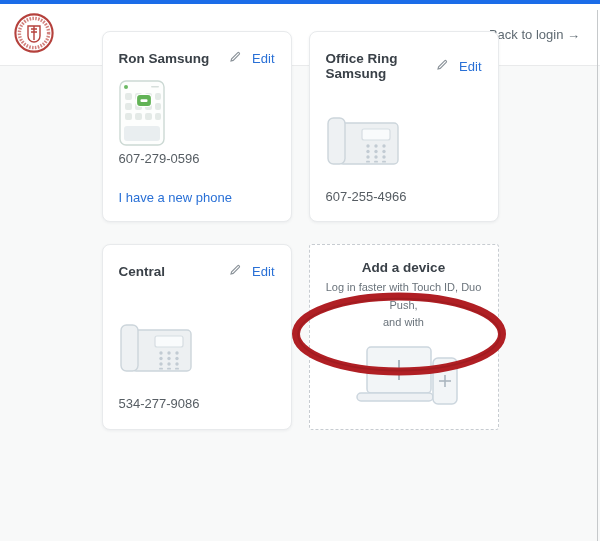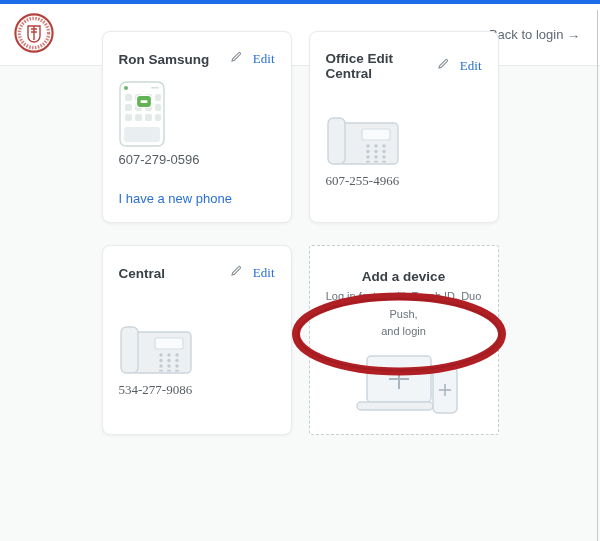--- a/index.html
+++ b/index.html
@@ -22,36 +22,36 @@
 
   .cards{position:relative;width:397px;margin:31px auto 0;display:grid;
          grid-template-columns:190px 190px;column-gap:17px;row-gap:22px;}
   .card{background:#fff;border:1px solid #e8eaec;border-radius:8px;box-sizing:border-box;
         box-shadow:0 1px 3px rgba(40,50,60,.06);padding:15px 16px;}
   .card.row1{min-height:171px;}
   .card.row2{min-height:178px;}
   .card-head{display:flex;align-items:center;justify-content:space-between;margin-top:4px;}
   .card-title{font-size:13.5px;font-weight:bold;color:#3a4148;}
   .edit-link{display:flex;align-items:flex-end;gap:11px;color:var(--link-blue);font-size:13px;
-             text-decoration:none;cursor:pointer;font-family:Liberation Serif, serif;}
+             text-decoration:none;cursor:pointer;}
   .detail{color:#565d63;font-size:13px;line-height:1.42;}
   .blue-link{color:var(--link-blue);font-size:13px;text-decoration:none;cursor:pointer;display:inline-block;}
 
   .dashed-card{background:#fff;border:1px dashed #c7ccd1;border-radius:3px;box-sizing:border-box;
                min-height:178px;text-align:center;padding:13px 10px;cursor:pointer;}
-  .add-title{font-size:13.5px;font-weight:bold;color:#3a4148;margin-top:10px;}
+  .add-title{font-size:13.5px;font-weight:bold;color:#3a4148;margin-top:2px;}
   .add-sub{font-size:11px;color:#6a737b;line-height:1.55;margin-top:4px;}
 
   .annotation-oval{position:absolute;left:288px;top:291px;width:222px;height:86px;
                    pointer-events:none;z-index:30;}
 
   .mt14{margin-top:14px;}
   .mt13{}
   .mt9{margin-top:22px;}
-  .mt16{margin-top:0;font-family:Liberation Serif, serif;}
+  .mt16{margin-top:16px;}
   .phone-wrap-2{margin-top:33px;}
   .phone-wrap-3{margin-top:42px;}
   .illus-wrap{margin-top:13px;display:flex;justify-content:center;}
 </style>
 </head>
 <body>
 
 <div class="screen">
 
   <div class="accent-bar"></div>
@@ -109,21 +109,21 @@
         </svg>
       </div>
       <div class="detail mt13">
         <div>607-279-0596</div>
       </div>
       <a class="blue-link mt9">I have a new phone</a>
     </div>
 
     <div class="card row1">
       <div class="card-head">
-        <span class="card-title">Office Edit Central</span>
+        <span class="card-title">Office Ring Samsung</span>
         <a class="edit-link">
           <span>
             <svg width="12" height="12" viewBox="0 0 12 12" fill="none" stroke="#8a9299" stroke-width="1.1">
               <path d="M2 10 L2.6 7.8 L8.6 1.8 a1.1 1.1 0 0 1 1.6 1.6 L4.2 9.4 Z"></path>
             </svg>
           </span>
           <span>Edit</span>
         </a>
       </div>
       <div class="phone-wrap-2">
@@ -187,21 +187,21 @@
       </div>
       <div class="detail mt16">
         <div>534-277-9086</div>
       </div>
     </div>
 
     <div class="dashed-card">
       <div class="add-title">Add a device</div>
       <div class="add-sub">
         <div>Log in faster with Touch ID, Duo Push,</div>
-        <div>and login</div>
+        <div>and with</div>
       </div>
       <div class="illus-wrap">
         <svg width="112" height="68" viewBox="0 0 112 68">
           <rect x="19" y="3" width="64" height="46" rx="4" fill="#f2f5f7" stroke="#ccd6de" stroke-width="1.5"></rect>
           <g stroke="#aab6bf" stroke-width="2">
             <line x1="51" y1="16" x2="51" y2="36"></line>
               <line x1="41" y1="26" x2="61" y2="26"></line>
           </g>
           <rect x="9" y="49" width="76" height="8" rx="4" fill="#eef1f4" stroke="#ccd6de" stroke-width="1.5"></rect>
           <rect x="85" y="14" width="24" height="46" rx="5" fill="#f2f5f7" stroke="#ccd6de" stroke-width="1.5"></rect>

